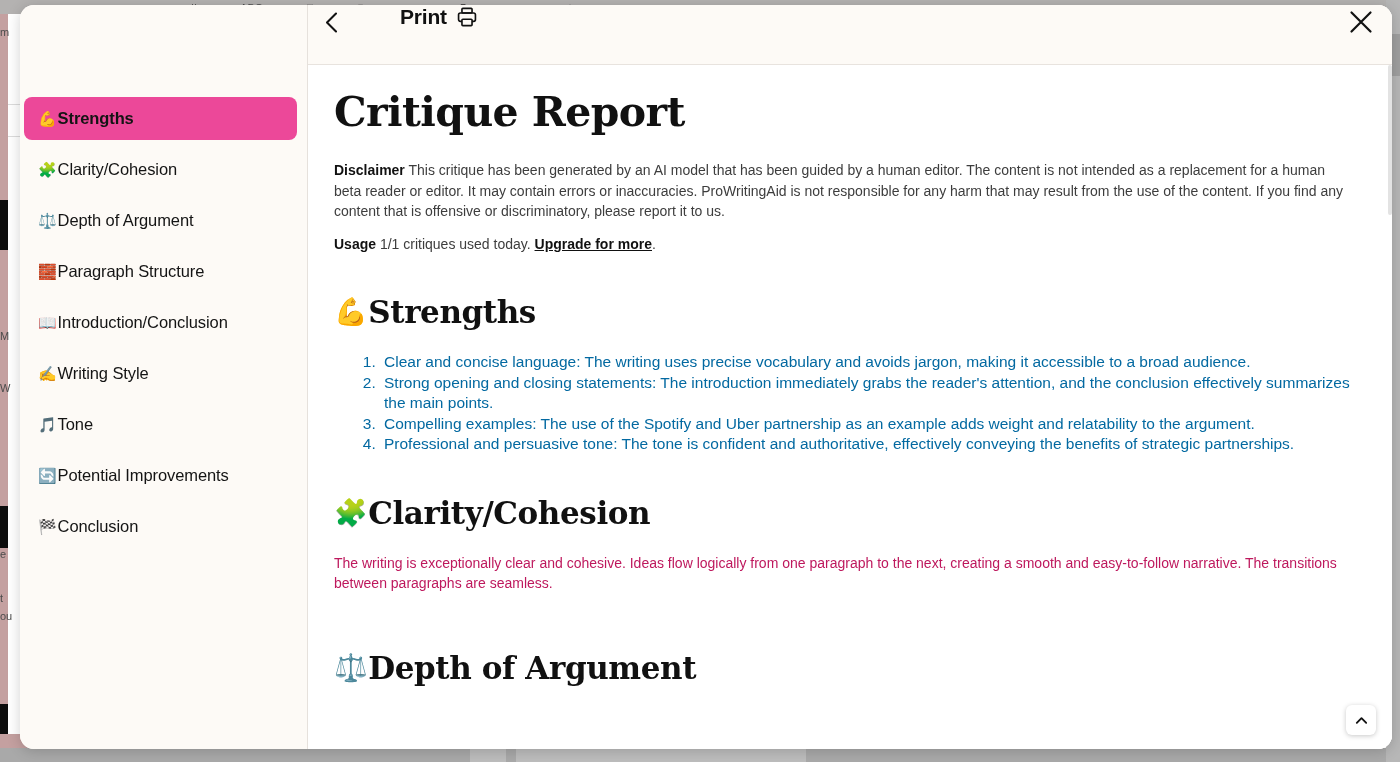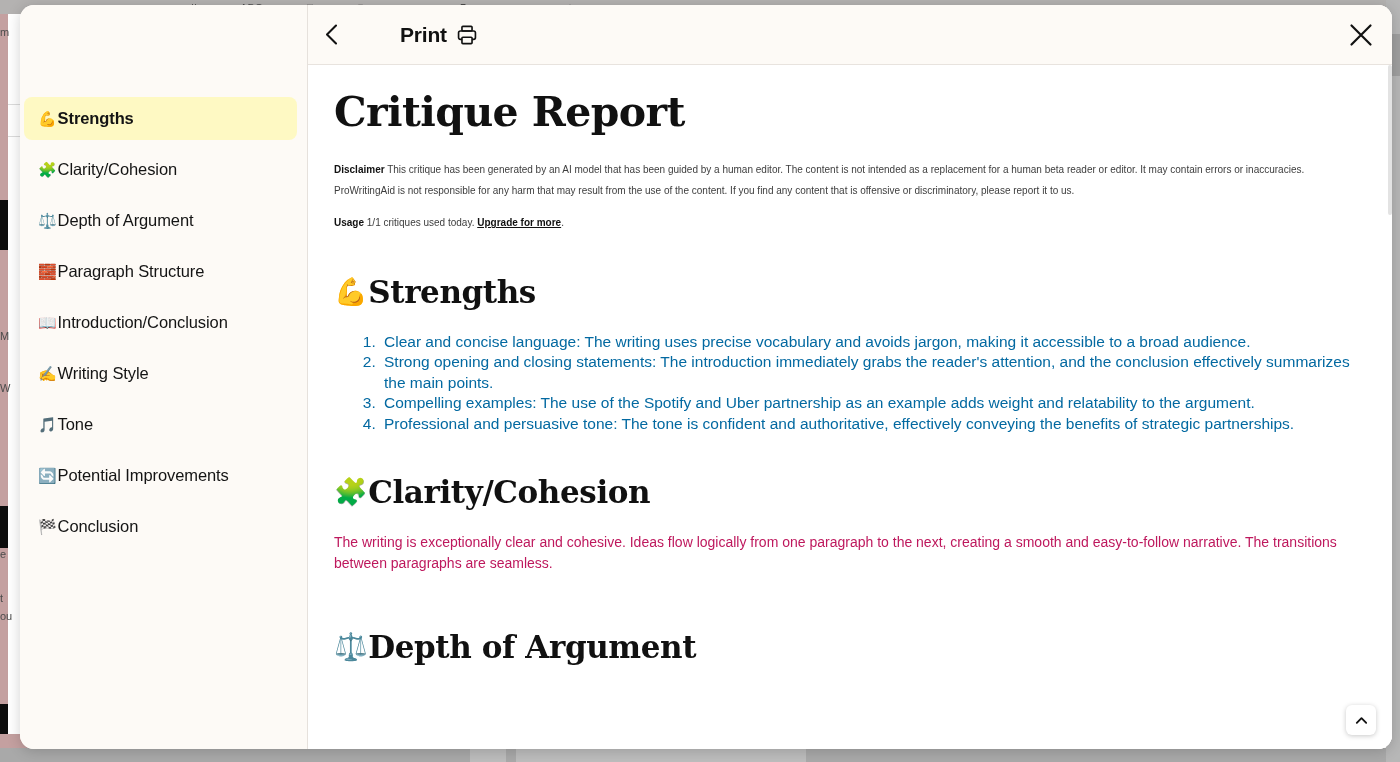--- a/index.html
+++ b/index.html
@@ -128,21 +128,21 @@
     border-radius: 8px;
     font-size: 16.5px;
     color: #141414;
     cursor: pointer;
     white-space: nowrap;
     overflow: hidden;
     letter-spacing: -0.1px;
     line-height: 20px;
   }
   .nav-item.active {
-    background: #fef9c3;
+    background: #ec4899;
     font-weight: 700;
   }
   .nav-emoji {
     font-family: "DejaVu Sans", sans-serif;
     font-size: 15px;
     margin-right: 1px;
   }
 
   
   #pane {
@@ -152,21 +152,21 @@
     min-width: 0;
     background: #ffffff;
   }
 
   #modal-header {
     height: 60px;
     flex: 0 0 60px;
     background: #fdfaf6;
     border-bottom: 1px solid #e8e3de;
     display: flex;
-    align-items: center;
+    align-items: flex-start;
     padding: 0 14px 0 6px;
   }
   .hdr-back {
     width: 34px; height: 34px;
     display: flex; align-items: center; justify-content: center;
     cursor: pointer;
     color: #111;
   }
   .hdr-title-wrap {
     display: flex;
@@ -204,21 +204,21 @@
     font-family: "DejaVu Serif", "Liberation Serif", serif;
     font-size: 41px;
     font-weight: 700;
     color: #111;
     letter-spacing: -0.6px;
     line-height: 1.15;
     margin-bottom: 24px;
   }
 
   .meta-p {
-    font-size: 10px;
+    font-size: 14px;
     line-height: 20.5px;
     color: #3d3d3d;
     margin-bottom: 12px;
     max-width: 1035px;
   }
   .meta-p b { color: #111; font-weight: 700; }
   .meta-link {
     color: #111;
     font-weight: 700;
     text-decoration: underline;

